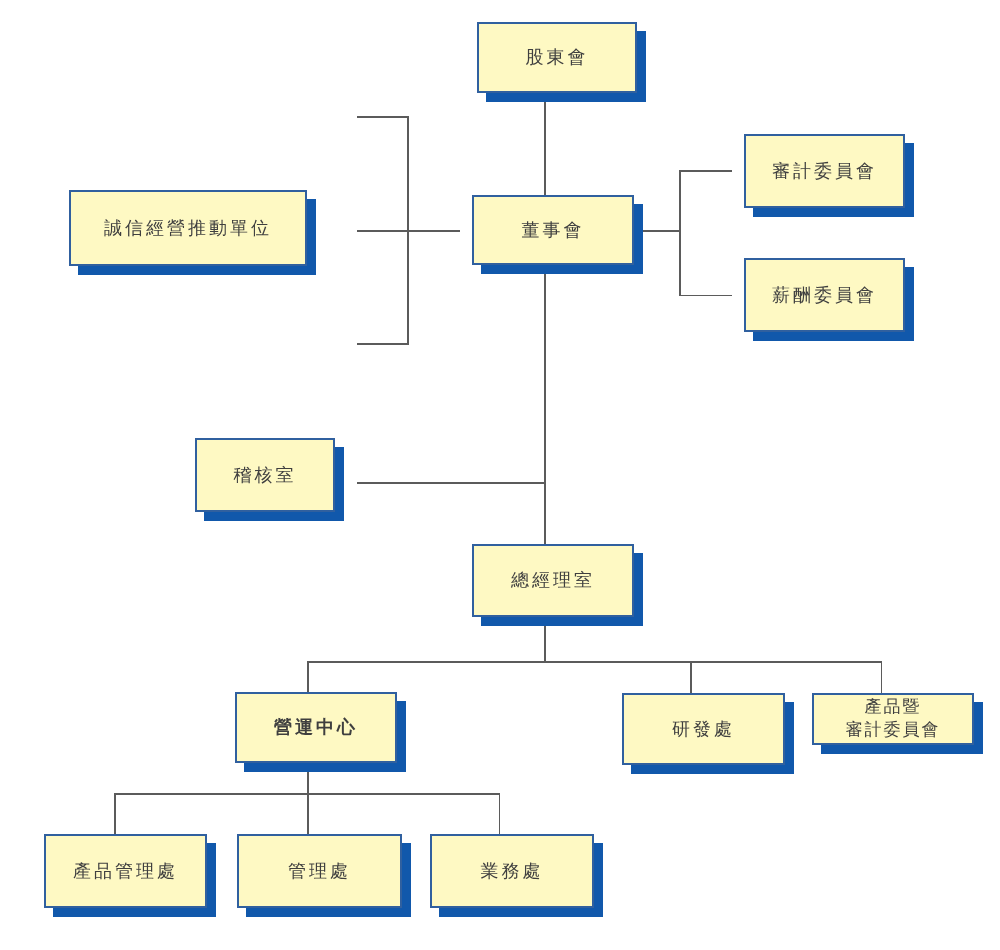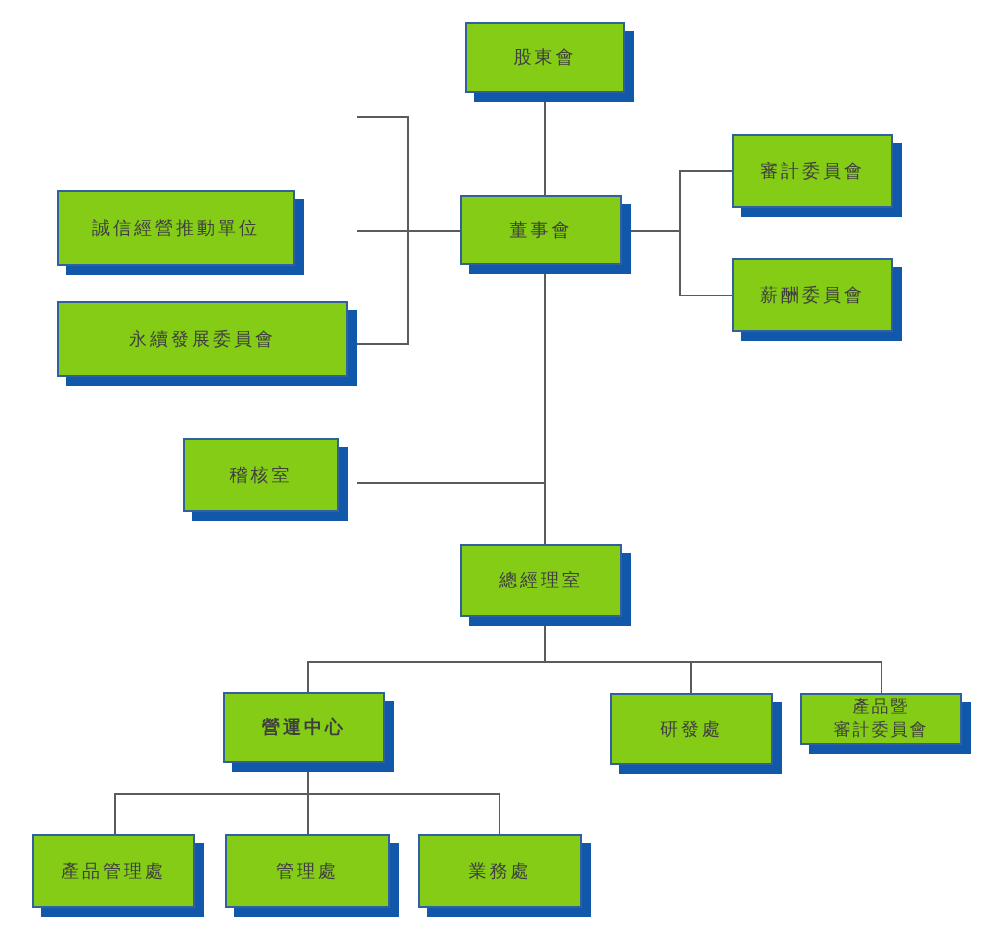--- a/index.html
+++ b/index.html
@@ -17,29 +17,30 @@
   }
   .stage {
     position: relative;
     width: 1000px;
     height: 950px;
     background: var(--background);
     overflow: hidden;
   }
   .node {
     position: absolute;
-    background: #84cc16;
+    background: #fef9c3;
     border: 2px solid var(--box-border);
     box-shadow: 9px 9px 0 0 var(--box-shadow);
     display: flex;
     flex-direction: column;
     align-items: center;
     justify-content: center;
     box-sizing: border-box;
     z-index: 2;
+    margin-left: 12px;
   }
   .node .label {
     color: var(--text);
     font-size: 18px;
     letter-spacing: 3px;
     line-height: 1.35;
     white-space: nowrap;
     text-align: center;
   }
   .node .label.small {
@@ -88,37 +89,34 @@
 
   <div class="node" style="left:465px; top:22px; width:160px; height:71px;">
     <span class="label">股東會</span>
   </div>
 
 
   <div class="node" style="left:57px; top:190px; width:238px; height:76px;">
     <span class="label">誠信經營推動單位</span>
   </div>
 
-  <div class="node" style="left:57px; top:301px; width:291px; height:76px;">
-    <span class="label">永續發展委員會</span>
-  </div>
 
   <div class="node" style="left:460px; top:195px; width:162px; height:70px;">
     <span class="label">董事會</span>
   </div>
 
   <div class="node" style="left:732px; top:134px; width:161px; height:74px;">
     <span class="label">審計委員會</span>
   </div>
 
   <div class="node" style="left:732px; top:258px; width:161px; height:74px;">
     <span class="label">薪酬委員會</span>
   </div>
 
-  <div class="node" style="left:183px; top:438px; width:156px; height:74px;">
+  <div class="node" style="left:183px; top:438px; width:140px; height:74px;">
     <span class="label">稽核室</span>
   </div>
 
   <div class="node" style="left:460px; top:544px; width:162px; height:73px;">
     <span class="label">總經理室</span>
   </div>
 
   <div class="node" style="left:223px; top:692px; width:162px; height:71px;font-weight:bold;">
     <span class="label">營運中心</span>
   </div>

